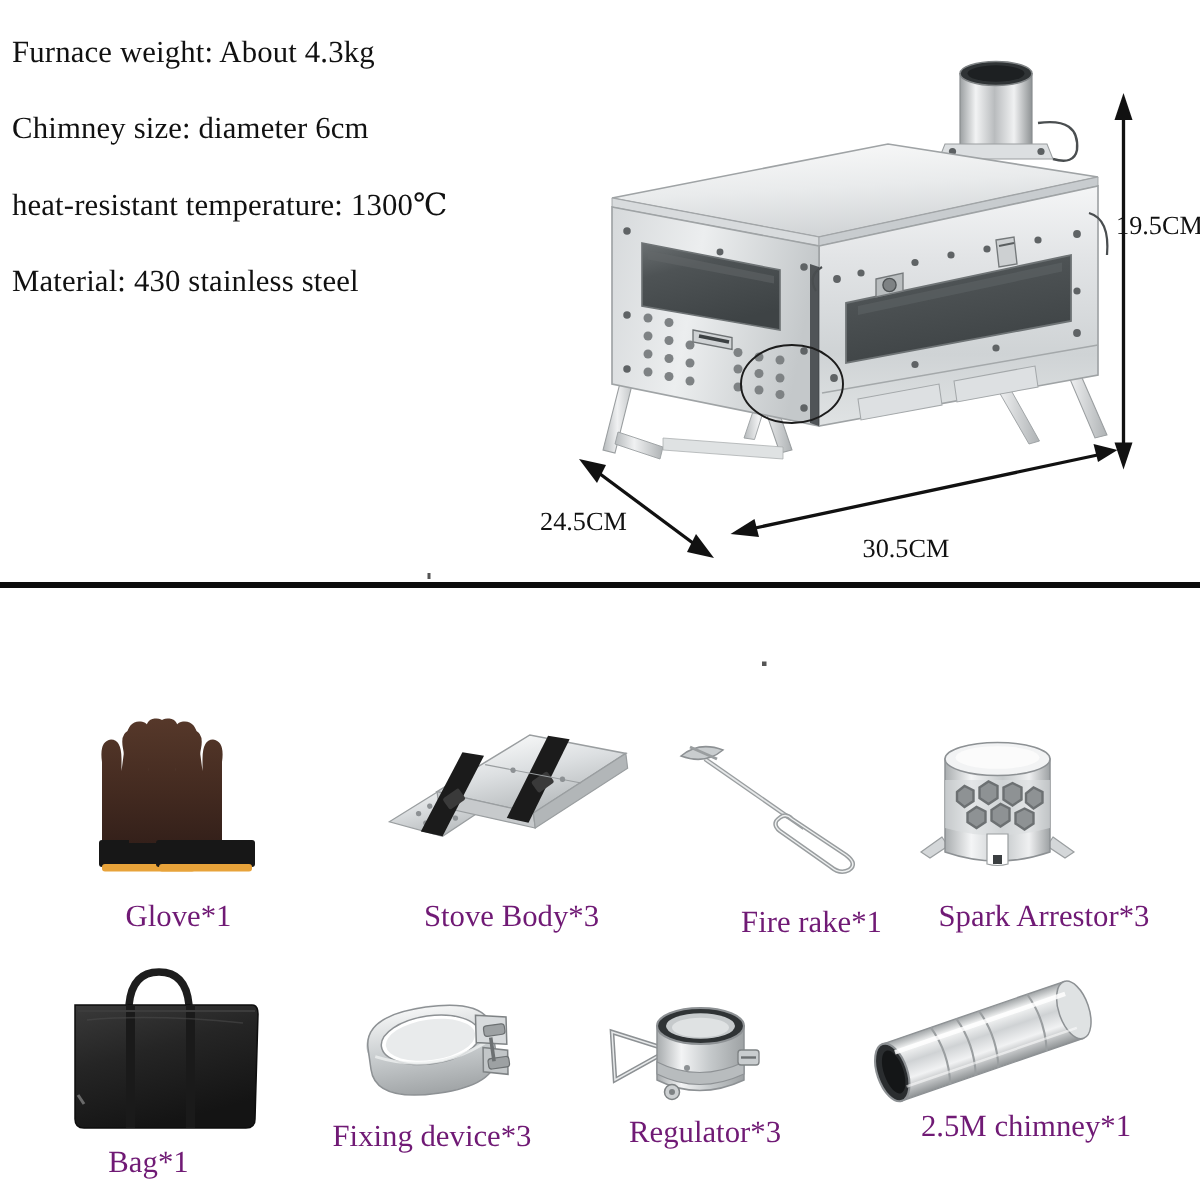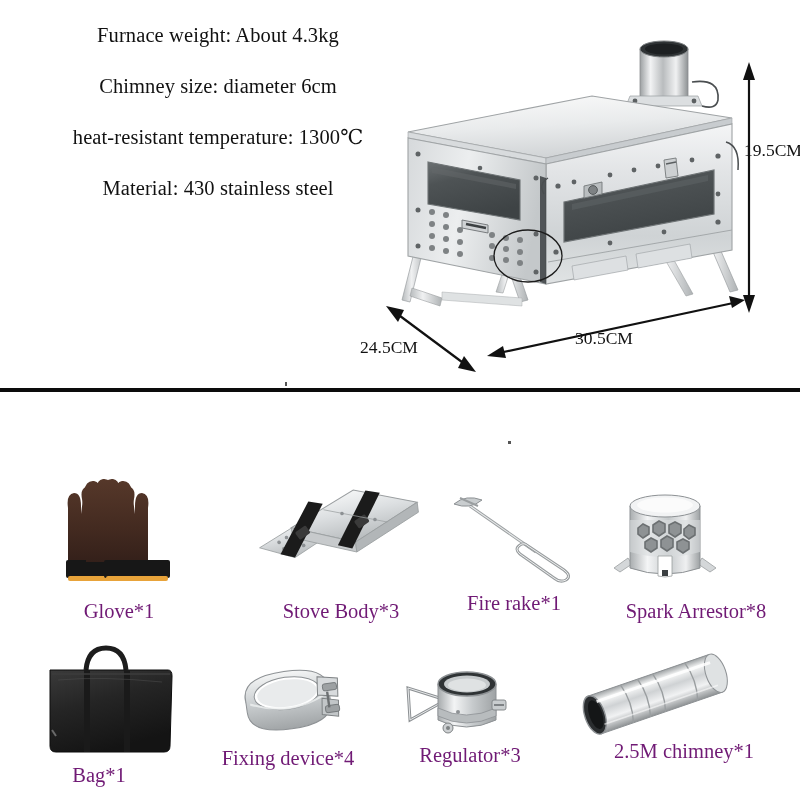--- a/index.html
+++ b/index.html
@@ -24,21 +24,20 @@
   #spec-list {
     position: absolute;
     left: 8px; top: 10px;
     width: 420px;
   }
   .spec-line {
     font-size: 20.5px;
     line-height: 51px;
     white-space: nowrap;
     letter-spacing: 0.1px;
-    text-align: center;
   }
 
   
   #product-photo {
     position: absolute;
     left: 396px; top: 34px;
     width: 344px; height: 300px;
   }
 
   
@@ -53,21 +52,21 @@
   
   #dimensions { position: absolute; left:0; top:0; width:716px; height:390px; pointer-events:none; }
   .dim-label {
     position: absolute;
     font-size: 17.5px;
     color: #111;
     white-space: nowrap;
   }
   #dim-height-label { left: 744px; top: 140px; }
   #dim-depth-label  { left: 360px; top: 337px; }
-  #dim-width-label  { left: 575px; top: 328px; }
+  #dim-width-label  { left: 575px; top: 355px; }
 
   
   #accessories-section {
     position: absolute;
     left: 0; top: 392px;
     width: 800px; height: 408px;
   }
   .acc-art  { position: absolute; }
   .acc-label {
     position: absolute;
@@ -82,21 +81,21 @@
   #acc-body-art     { left: 252px; top: 88px;  width: 175px; height: 100px; }
   #acc-rake-art     { left: 444px; top: 92px;  width: 136px; height: 96px;  }
   #acc-spark-art    { left: 612px; top: 92px;  width: 106px; height: 100px; }
   #acc-bag-art      { left: 42px;  top: 252px; width: 136px; height: 118px; }
   #acc-fix-art      { left: 238px; top: 266px; width: 116px; height: 84px;  }
   #acc-reg-art      { left: 398px; top: 262px; width: 116px; height: 90px;  }
   #acc-chim-art     { left: 568px; top: 256px; width: 176px; height: 96px;  }
 
   #acc-glove-label  { left: 0px;   top: 208px; width: 238px; }
   #acc-body-label   { left: 212px; top: 208px; width: 258px; }
-  #acc-rake-label   { left: 440px; top: 200px; width: 148px; }
+  #acc-rake-label   { left: 440px; top: 212px; width: 148px; text-align: right; }
   #acc-spark-label  { left: 592px; top: 208px; width: 208px; }
   #acc-bag-label    { left: 10px;  top: 372px; width: 178px; text-align: center; }
   #acc-fix-label    { left: 178px; top: 355px; width: 220px; }
   #acc-reg-label    { left: 386px; top: 352px; width: 168px; }
   #acc-chim-label   { left: 568px; top: 348px; width: 232px; }
 
   svg { display: block; overflow: visible; }
 </style>
 </head>
 <body>
@@ -418,21 +417,21 @@
         <polygon points="65,58 71,55 77,58 77,65 71,69 65,65" fill="#8e9294"></polygon>
       </g>
 
       <path d="M46,72 L46,92 Q53,94 60,92 L60,72 Z" fill="#ffffff" stroke="#9a9ea0" stroke-width="0.8"></path>
       <rect x="50" y="86" width="6" height="6" fill="#3b3f41"></rect>
 
       <ellipse cx="53" cy="22" rx="35" ry="11" fill="#f2f3f4" stroke="#8d9194" stroke-width="1"></ellipse>
       <ellipse cx="53" cy="21" rx="28" ry="7.5" fill="#fbfbfb"></ellipse>
     </svg>
   </div>
-  <div class="acc-label" id="acc-spark-label">Spark Arrestor*8</div>
+  <div class="acc-label" id="acc-spark-label">Spark Arrestor*3</div>
 
   <div class="acc-art" id="acc-bag-art">
     <svg width="136" height="118" viewBox="0 0 136 118">
       <defs>
         <linearGradient id="gBag" x1="0" y1="0" x2="0.4" y2="1">
           <stop offset="0%" stop-color="#3a3a3a"></stop>
           <stop offset="45%" stop-color="#252525"></stop>
           <stop offset="100%" stop-color="#141414"></stop>
         </linearGradient>
       </defs>
@@ -477,21 +476,21 @@
         <g>
           <path d="M82,22 L102,26 L100,44 L80,40 Z" fill="#d8dbdd" stroke="#7e8284" stroke-width="1"></path>
           <path d="M84,44 L100,48 L98,64 L82,60 Z" fill="#c2c6c8" stroke="#7e8284" stroke-width="1"></path>
           <rect x="86" y="30" width="14" height="7" rx="2" fill="#9da1a3" stroke="#6c7072" stroke-width="0.8"></rect>
           <rect x="86" y="52" width="14" height="7" rx="2" fill="#9da1a3" stroke="#6c7072" stroke-width="0.8"></rect>
           <line x1="90" y1="38" x2="90" y2="54" stroke="#6c7072" stroke-width="2.4"></line>
         </g>
       </g>
     </svg>
   </div>
-  <div class="acc-label" id="acc-fix-label">Fixing device*4</div>
+  <div class="acc-label" id="acc-fix-label">Fixing device*3</div>
 
   <div class="acc-art" id="acc-reg-art">
     <svg width="116" height="90" viewBox="0 0 116 90">
       <defs>
         <linearGradient id="gReg" x1="0" y1="0" x2="1" y2="0">
           <stop offset="0%" stop-color="#a7abad"></stop>
           <stop offset="28%" stop-color="#f3f4f5"></stop>
           <stop offset="60%" stop-color="#c6cacc"></stop>
           <stop offset="100%" stop-color="#9ea2a4"></stop>
         </linearGradient>

